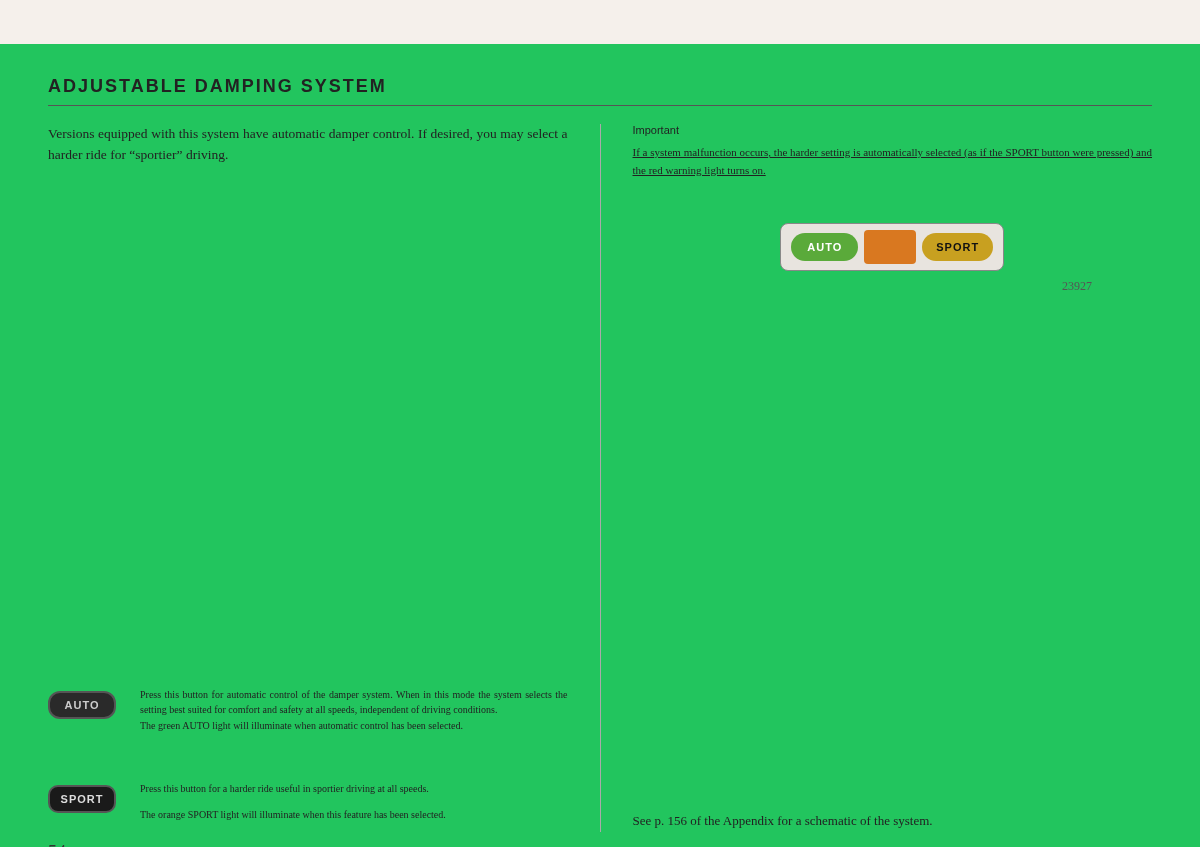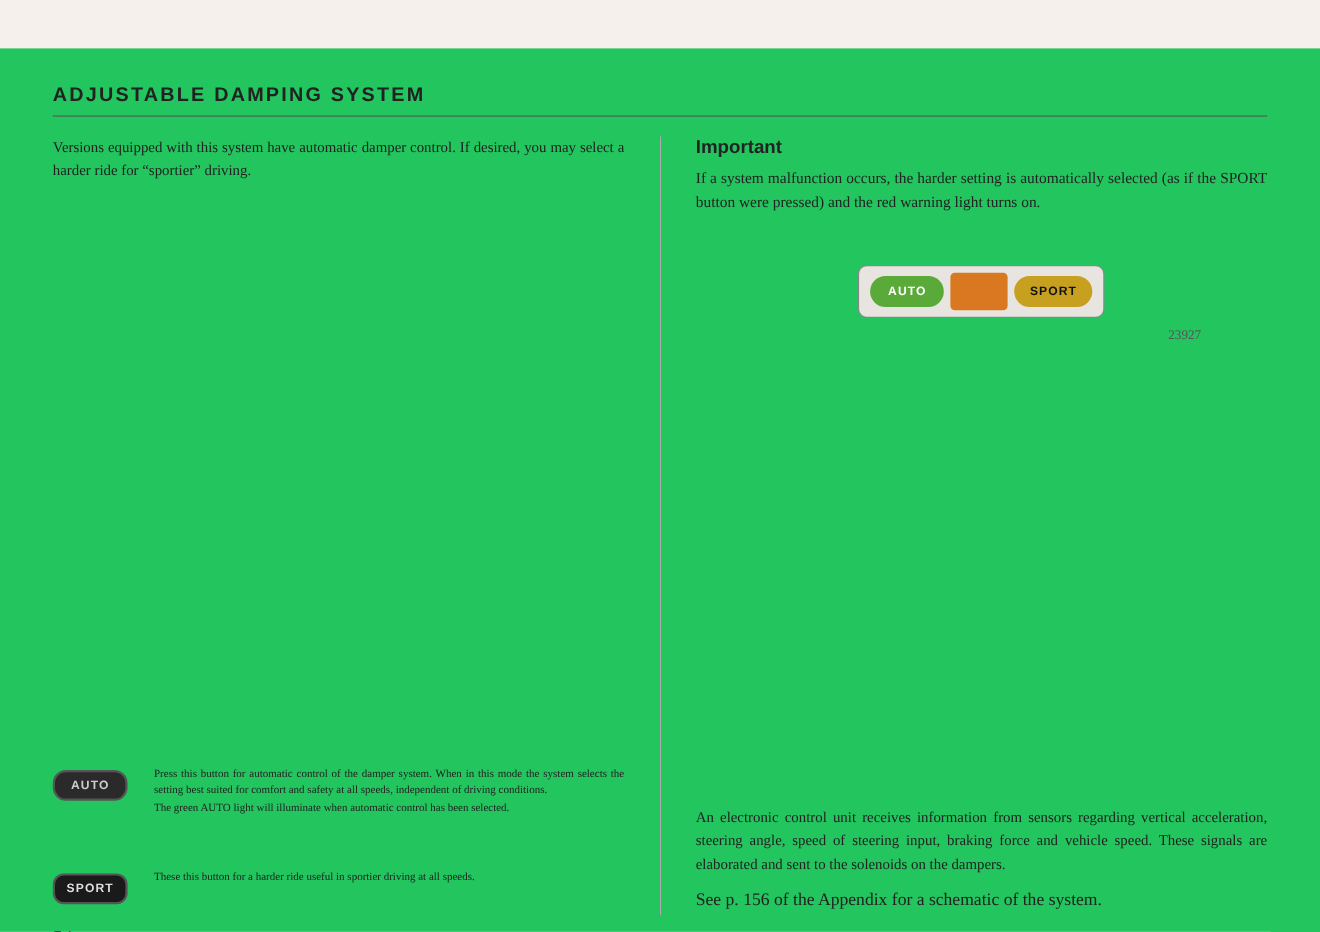--- a/index.html
+++ b/index.html
@@ -115,30 +115,31 @@
     .btn-text {
       font-size: 10px;
       line-height: 1.55;
       text-align: justify;
       flex: 1;
     }
 
     
     .important-label {
       font-family: Arial, Helvetica, sans-serif;
-      font-size: 17px;
-      font-weight: bold;
+      font-size: 11px;
+      font-weight: normal;
       margin-bottom: 8px;
     }
 
     .important-text {
-      font-size: 14px;
+      font-size: 11px;
       line-height: 1.6;
       text-align: justify;
       margin-bottom: 24px;
+      text-decoration: underline;
     }
 
     .indicator-diagram {
       display: flex;
       justify-content: center;
       margin: 20px 0 8px 0;
     }
 
     .indicator-box {
       border: 1.5px solid #888;
@@ -196,21 +197,21 @@
     }
 
     .system-op-text {
       font-size: 13.5px;
       line-height: 1.6;
       text-align: justify;
       margin-bottom: 10px;
     }
 
     .see-text {
-      font-size: 16px;
+      font-size: 13px;
       line-height: 1.6;
     }
 
     .page-number {
       font-size: 18px;
       color: #333;
       margin-top: 10px;
     }
 
     .spacer {
@@ -239,21 +240,22 @@
           <span style="white-space: pre-line;">Press this button for automatic control of the damper system. When in this mode the system selects the setting best suited for comfort and safety at all speeds, independent of driving conditions.
 The green AUTO light will illuminate when automatic control has been selected.</span>
         </div>
       </div>
 
       <div class="button-section" style="margin-top: 0; margin-bottom: 10px;">
         <div class="btn-graphic">
           <div class="sport-btn">SPORT</div>
         </div>
         <div class="btn-text">
-          <p style="margin-bottom: 10px;">These this button for a harder ride useful in sportier driving at all speeds.</p>
+          <p style="margin-bottom: 10px;">Press this button for a harder ride useful in sportier driving at all speeds.</p>
+          <p>The orange SPORT light will illuminate when this feature has been selected.</p>
         </div>
       </div>
 
     </div>
 
     <div class="right-column">
 
       <div>
         <div class="important-label">Important</div>
         <p class="important-text">If a system malfunction occurs, the harder setting is automatically selected (as if the SPORT button were pressed) and the red warning light turns on.</p>
@@ -264,21 +266,20 @@
           <div class="ind-auto">AUTO</div>
           <div class="ind-orange"></div>
           <div class="ind-sport">SPORT</div>
         </div>
       </div>
       <div class="diagram-number">23927</div>
 
       <div class="spacer"></div>
 
       <div>
-        <p class="system-op-text">An electronic control unit receives information from sensors regarding vertical acceleration, steering angle, speed of steering input, braking force and vehicle speed. These signals are elaborated and sent to the solenoids on the dampers.</p>
         <p class="see-text">See p. 156 of the Appendix for a schematic of the system.</p>
       </div>
 
     </div>
 
   </div>
 
   <div class="page-number">54</div>
 </div>
 

